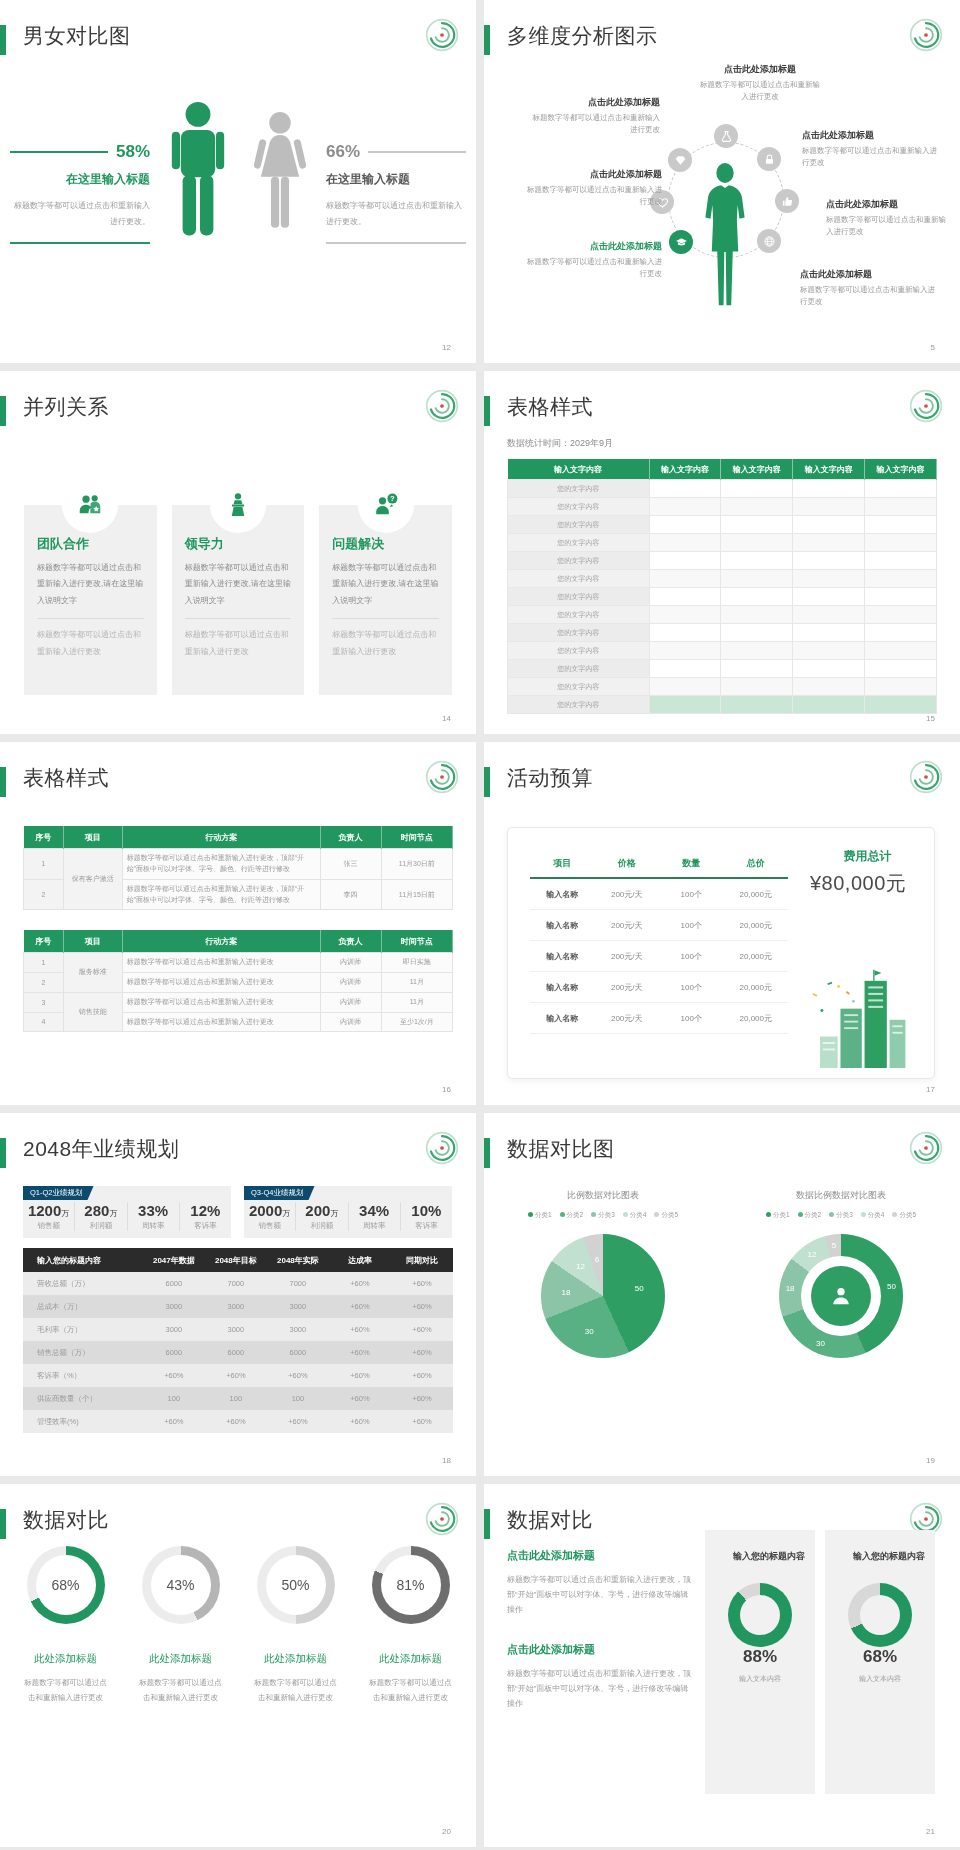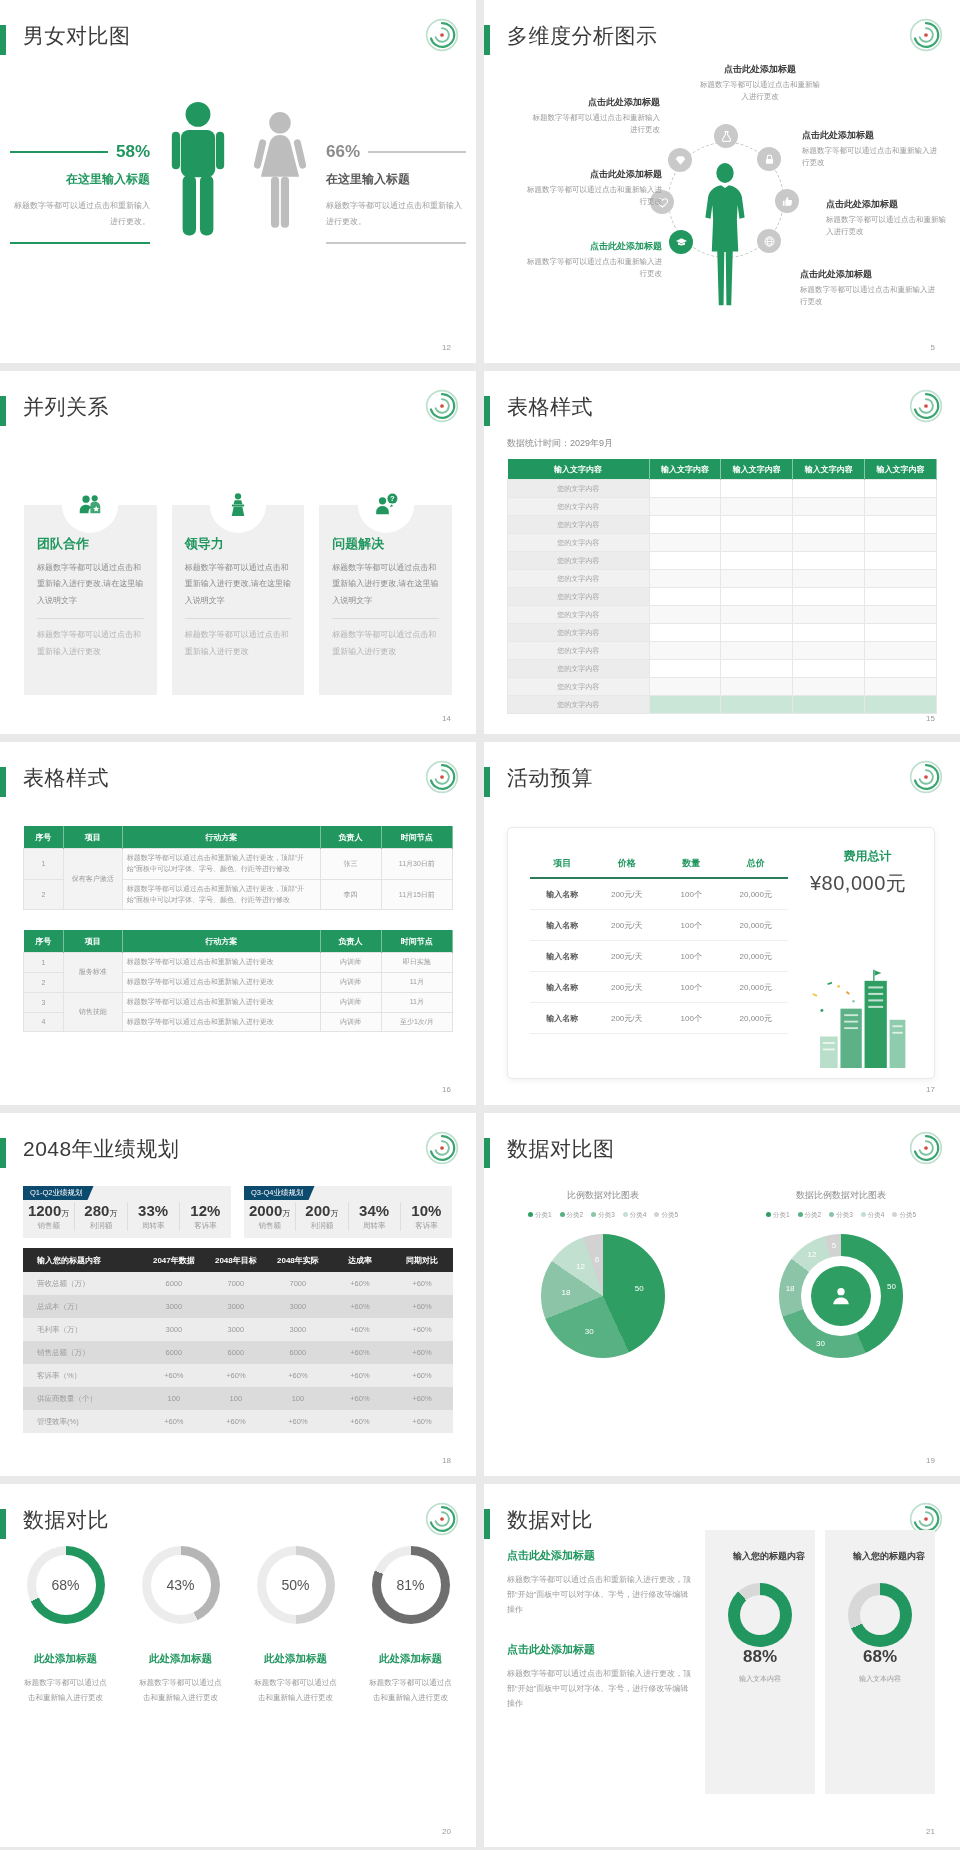--- a/index.html
+++ b/index.html
@@ -102,21 +102,21 @@
   .hole19{position:absolute;inset:22px;background:#fff;border-radius:50%;}
   .center19{position:absolute;inset:32px;background:#2f9e63;border-radius:50%;display:flex;align-items:center;justify-content:center;}
 
   
   .ring{position:relative;border-radius:50%;}
   .ring .hole{position:absolute;background:#fff;border-radius:50%;display:flex;align-items:center;justify-content:center;}
   .r20{position:absolute;top:62px;left:8px;right:8px;display:flex;}
   .r20 .item{flex:1;text-align:center;}
   .r20 .ring{width:78px;height:78px;margin:0 auto;}
   .r20 .hole{inset:9px;font-size:14px;color:#555;}
-  .r20 h4{font-size:10.5px;color:#21975f;margin:28px 0 10px;font-weight:bold;}
+  .r20 h4{font-size:10.5px;color:#21975f;margin:28px 0 10px;font-weight:normal;}
   .r20 p{font-size:7.5px;color:#9a9a9a;line-height:1.95;margin:0 13px;}
   .p21hole{background:#f1f1f1 !important;}
 
   
   .l21{position:absolute;left:23px;top:64px;width:188px;}
   .l21 h4{font-size:11px;color:#21975f;margin:0 0 9px;font-weight:bold;}
   .l21 p{font-size:8px;color:#9b9b9b;line-height:1.9;margin:0 0 24px;}
   .p21{position:absolute;top:46px;width:110px;height:264px;background:#f1f1f1;text-align:center;}
   .p21 h5{font-size:9px;color:#3f3f3f;margin:20px 10px 0;font-weight:bold;text-align:right;}
   .p21 .ring{width:64px;height:64px;margin:20px auto 0;}

